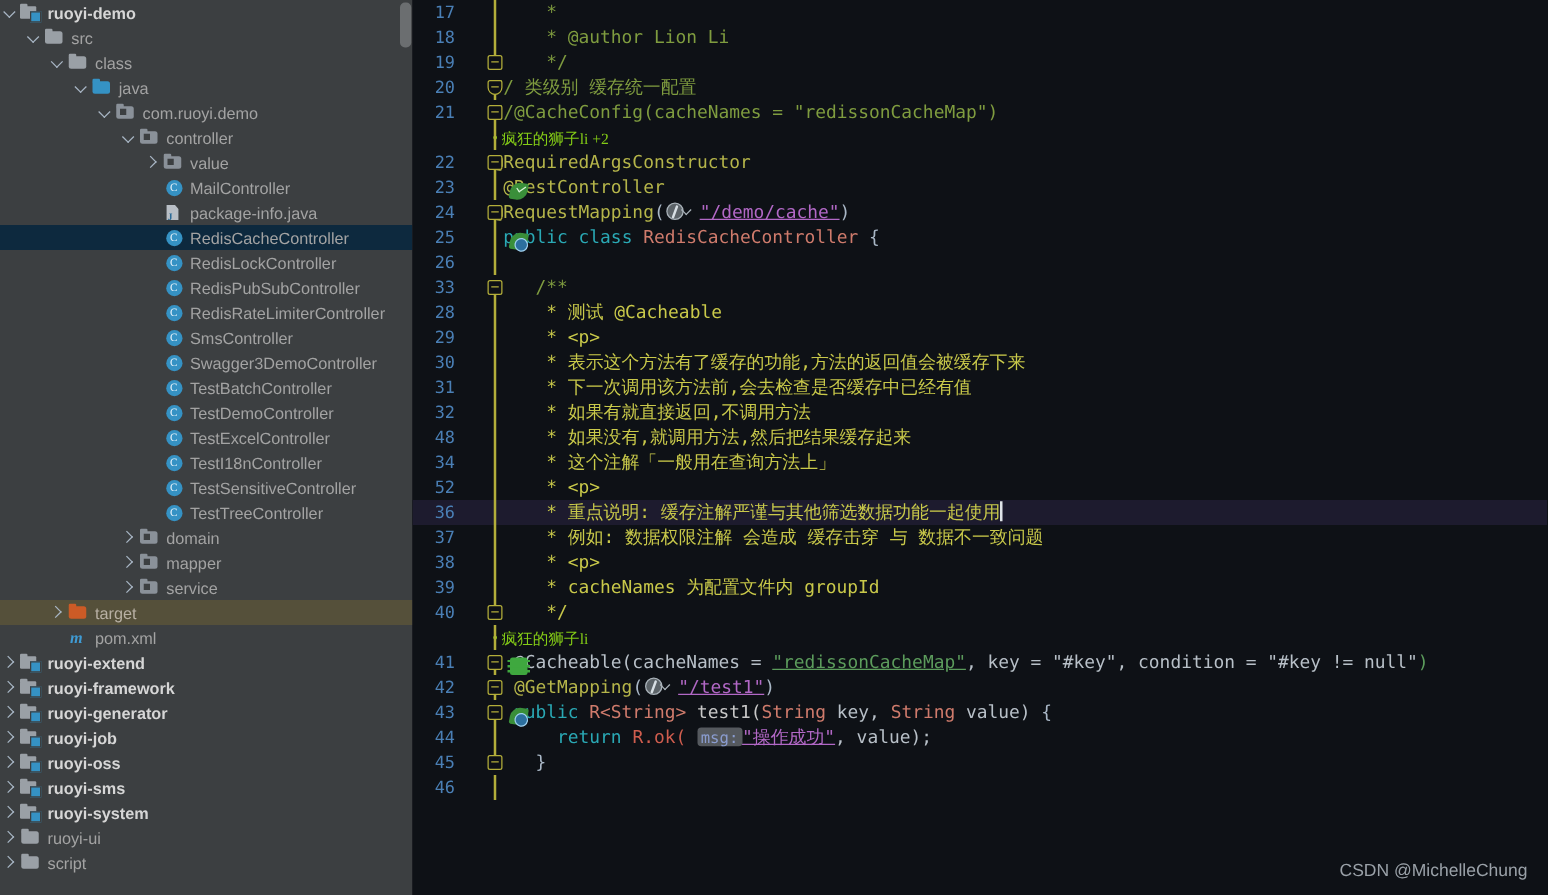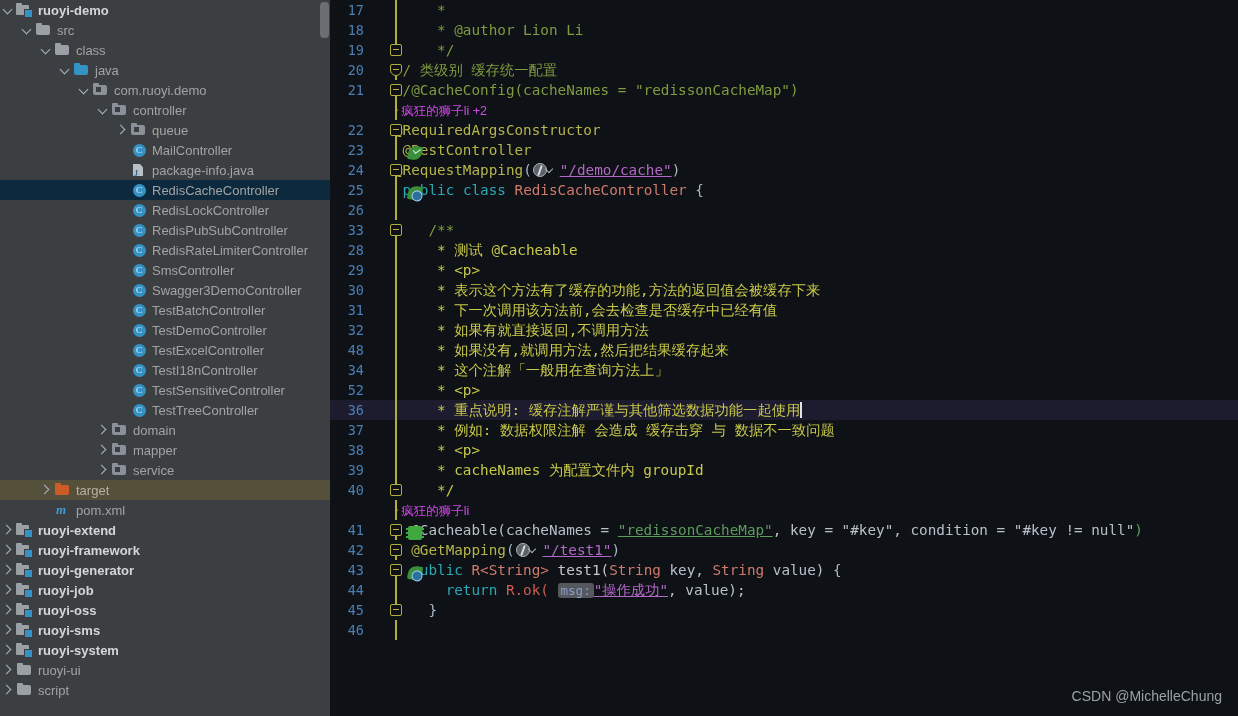--- a/index.html
+++ b/index.html
@@ -226,22 +226,22 @@
   .c-cls     { color: #cf7b6c; }
   .c-str     { color: #5c9c5c; }
   .c-strlink { color: #b268c6; text-decoration: underline; }
   .c-strlink2{ color: #5c9c5c; text-decoration: underline; }
   .c-plain   { color: #b8c0c8; }
   .c-brace   { color: #a9b7c6; }
   .c-method  { color: #c8c8c8; }
   .c-red     { color: #cf5d4e; }
 
   .annot {
-    color: #d946ef; font-size: 12.5px;
-    font-family: Liberation Sans, sans-serif;
+    color: #84cc16; font-size: 12.5px;
+    font-family: Liberation Serif, serif;
   }
   .annot .usr::before {
     content: "\25CF"; font-size: 7px; vertical-align: 3px; margin-right: 3px;
   }
   .inlay {
     background:#55595e; color:#8a9ccf; border-radius:3px;
     padding:0 3px; font-size:12.5px;
   }
   .globe {
     display:inline-block; width:26px; height:14px; vertical-align:-2px;
@@ -321,21 +321,21 @@
             <i></i>
           </span>
           <span class="tname dim">controller</span>
         </div>
         <div class="tree-row">
           <span class="indent" style="width: 114px;"></span>
           <span class="arrow right"></span>
           <span class="tico pkg">
             <i></i>
           </span>
-          <span class="tname dim">queue</span>
+          <span class="tname dim">value</span>
         </div>
         <div class="tree-row">
           <span class="indent" style="width: 114px;"></span>
           <span class="arrow"></span>
           <span class="tico cls">
             <b>C</b>
           </span>
           <span class="tname dim">MailController</span>
         </div>
         <div class="tree-row">

